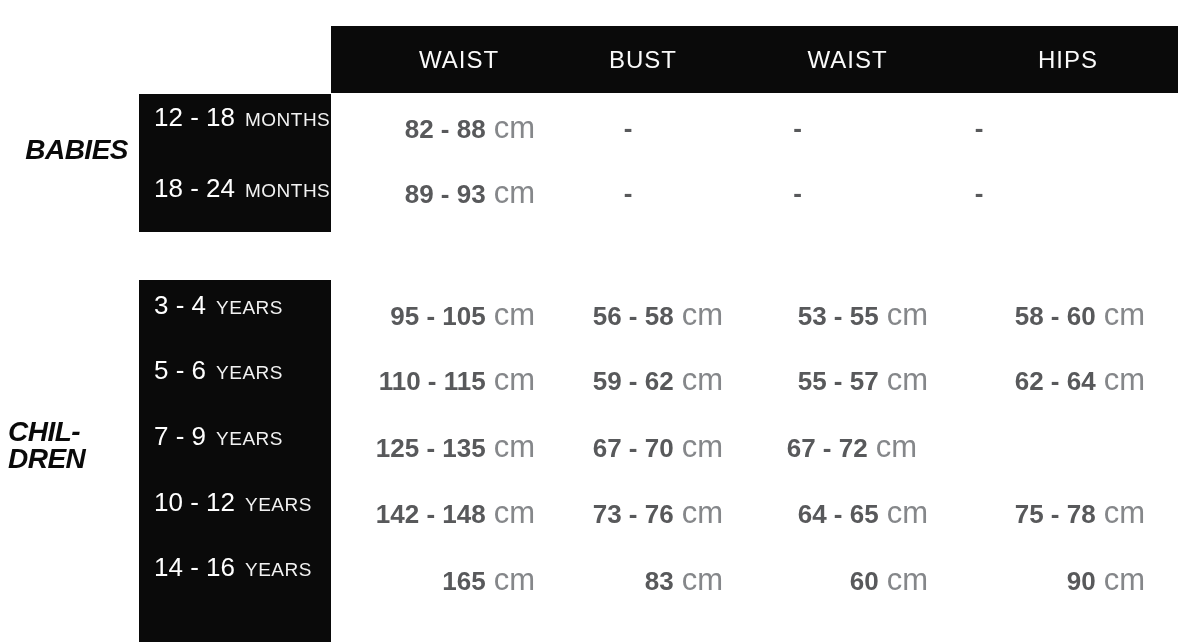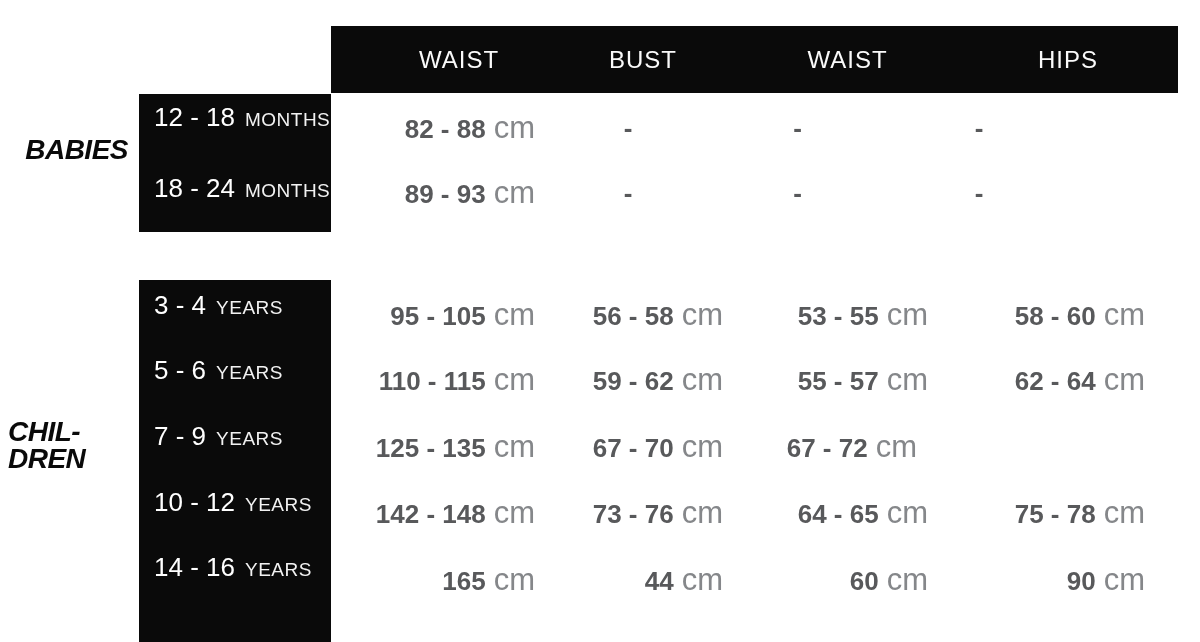--- a/index.html
+++ b/index.html
@@ -122,18 +122,18 @@
     <div class="cell c-p"><span class="num">67 - 72</span><span class="unit">cm</span></div>
   </div>
   <div class="vrow" style="top:497px">
     <div class="cell c-h"><span class="num">142 - 148</span><span class="unit">cm</span></div>
     <div class="cell c-b"><span class="num">73 - 76</span><span class="unit">cm</span></div>
     <div class="cell c-w"><span class="num">64 - 65</span><span class="unit">cm</span></div>
     <div class="cell c-p"><span class="num">75 - 78</span><span class="unit">cm</span></div>
   </div>
   <div class="vrow" style="top:564px">
     <div class="cell c-h"><span class="num">165</span><span class="unit">cm</span></div>
-    <div class="cell c-b"><span class="num">44</span><span class="unit">cm</span></div>
+    <div class="cell c-b"><span class="num">83</span><span class="unit">cm</span></div>
     <div class="cell c-w"><span class="num">60</span><span class="unit">cm</span></div>
     <div class="cell c-p"><span class="num">90</span><span class="unit">cm</span></div>
   </div>
 
 </div>
 
 </body></html>

